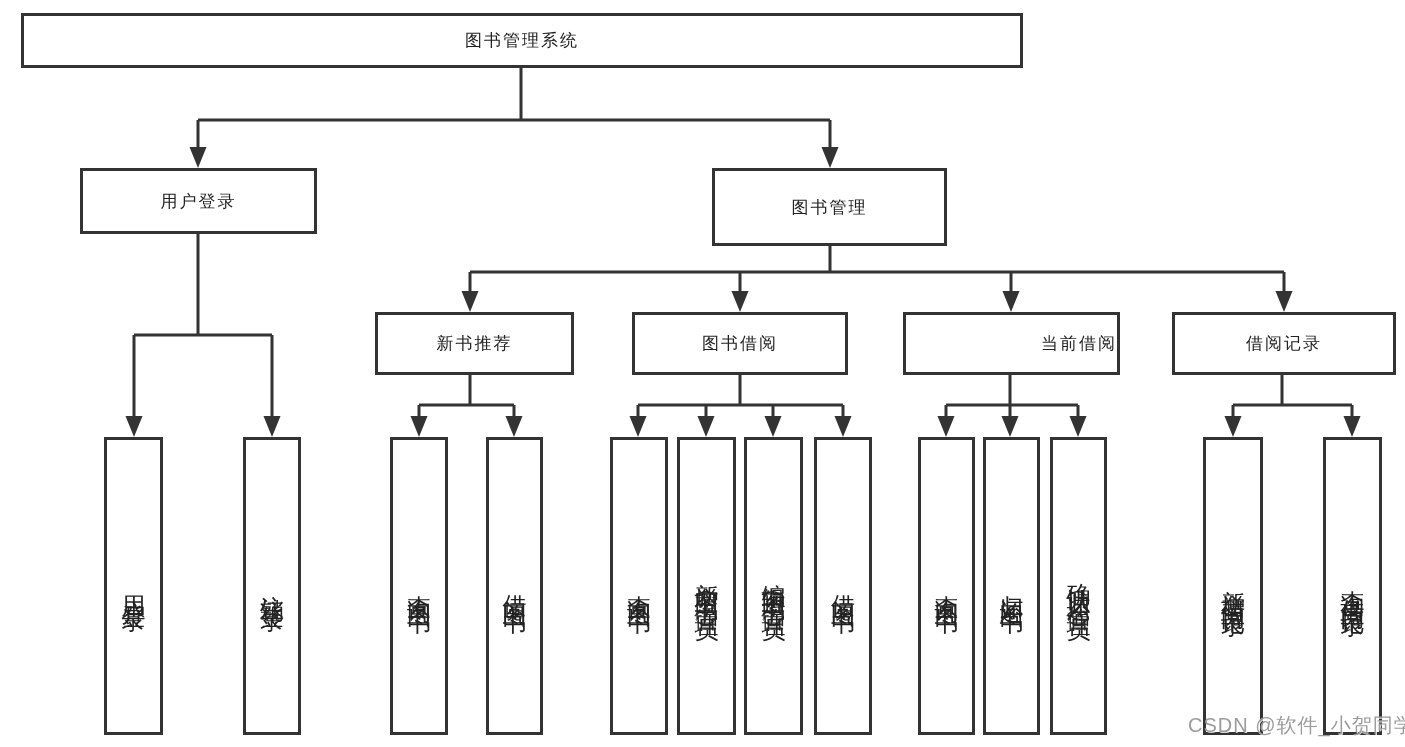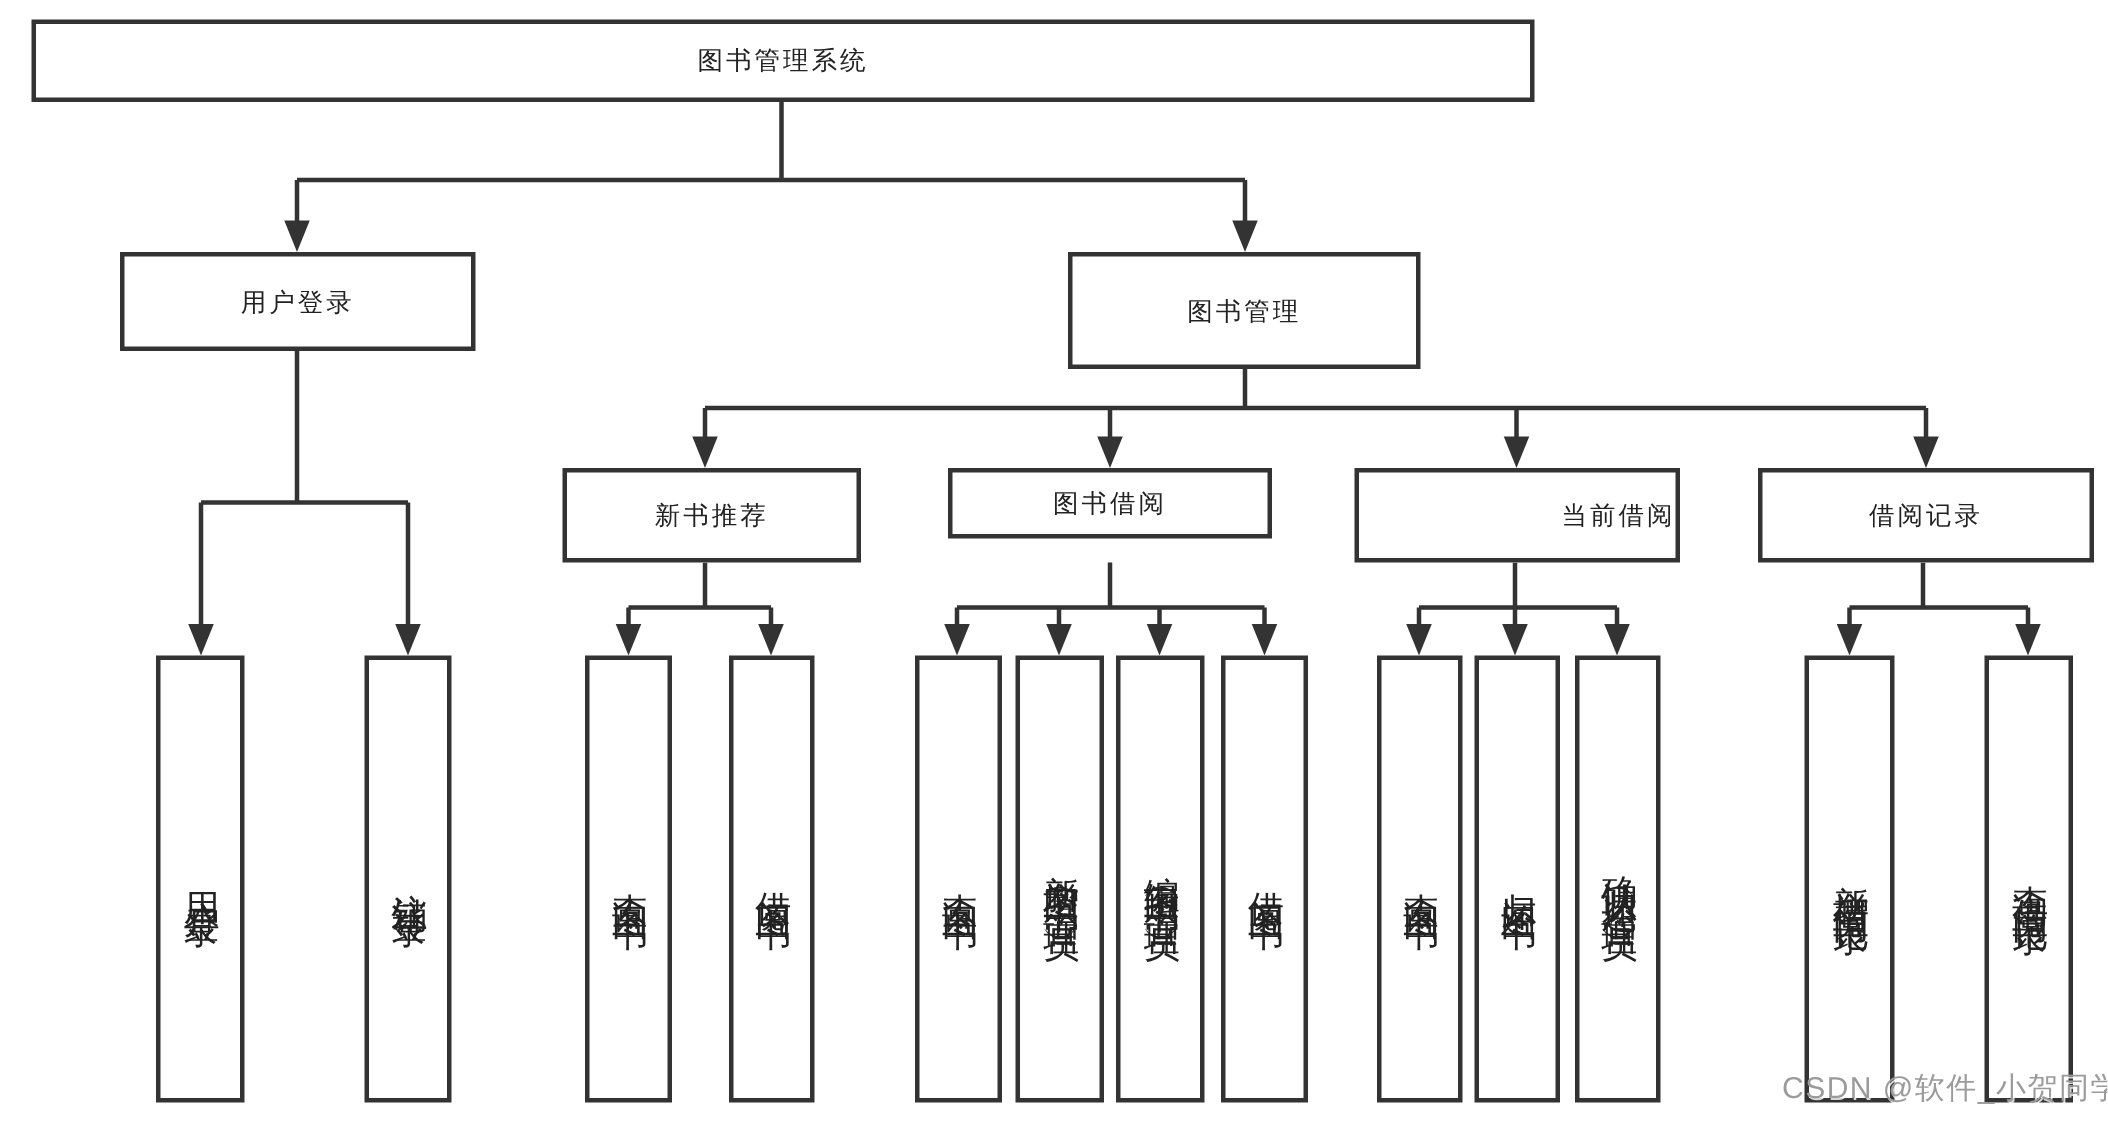--- a/index.html
+++ b/index.html
@@ -96,21 +96,21 @@
   <div class="node" style="left:80px; top:168px; width:237px; height:66px;">
     <span class="lbl">用户登录</span>
   </div>
   <div class="node" style="left:712px; top:168px; width:235px; height:78px;">
     <span class="lbl">图书管理</span>
   </div>
 
   <div class="node" style="left:362px; top:312px; width:199px; height:63px;margin-left:13px;">
     <span class="lbl">新书推荐</span>
   </div>
-  <div class="node" style="left:632px; top:312px; width:216px; height:47px;">
+  <div class="node" style="left:632px; top:312px; width:216px; height:63px;">
     <span class="lbl">图书借阅</span>
   </div>
   <div class="node" style="left:903px; top:312px; width:217px; height:63px;justify-content:flex-end;">
     <span class="lbl">当前借阅</span>
   </div>
   <div class="node" style="left:1172px; top:312px; width:224px; height:63px;">
     <span class="lbl">借阅记录</span>
   </div>
 
   <div class="node leaf" style="left:104px; top:437px; width:59px; height:298px;">

